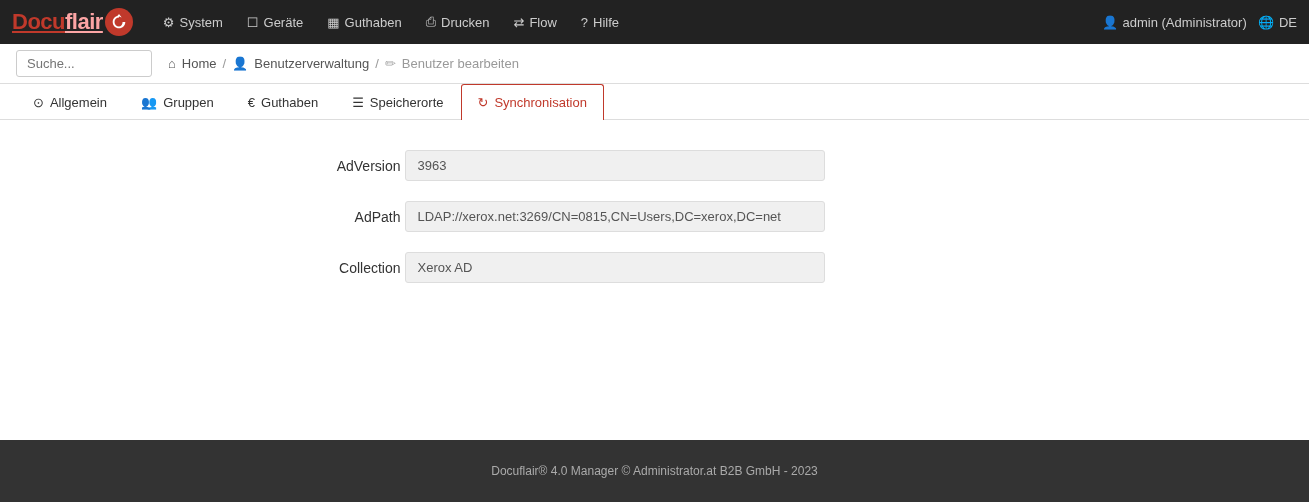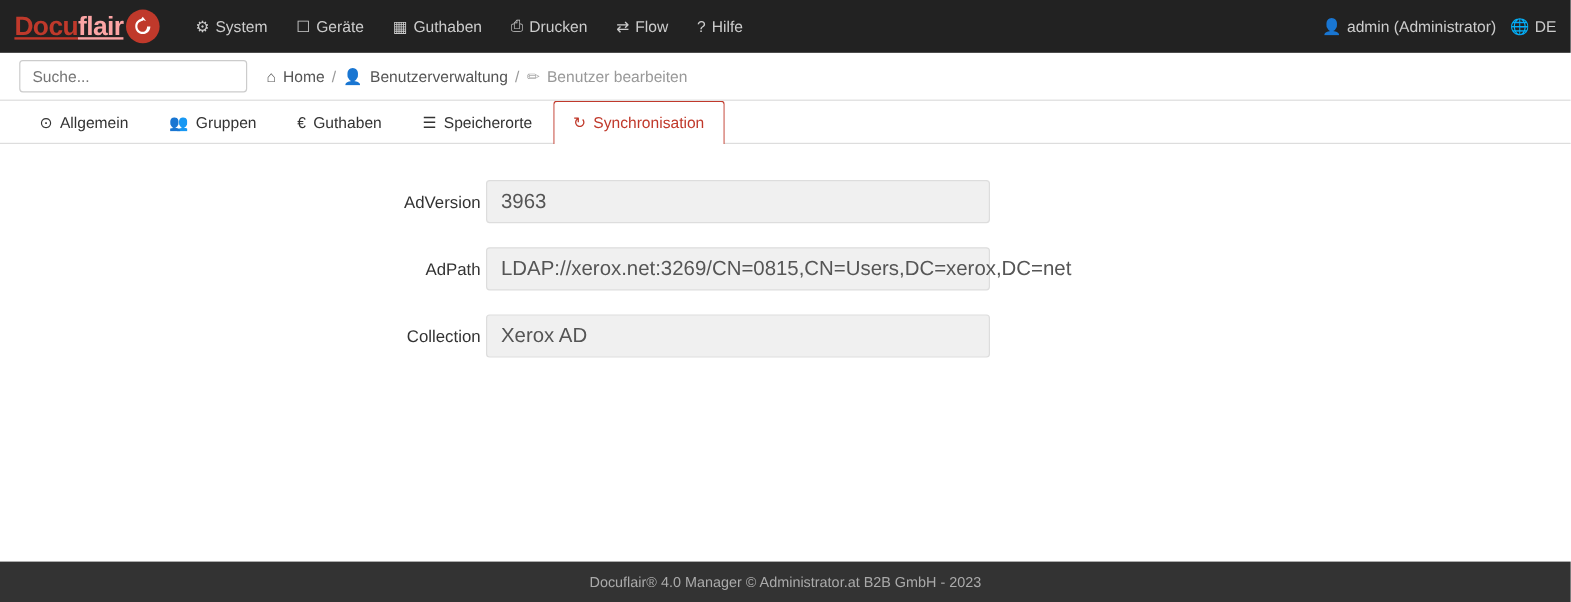--- a/index.html
+++ b/index.html
@@ -88,21 +88,21 @@
     .breadcrumb-bar a, .breadcrumb-bar span {
       color: #555;
       text-decoration: none;
       display: flex;
       align-items: center;
       gap: 4px;
     }
     .breadcrumb-bar .bc-sep { color: #999; }
     .breadcrumb-bar .bc-active { color: #999; }
     .search-input {
-      width: 190px;
+      width: 136px;
       border: 1px solid #ccc;
       border-radius: 3px;
       padding: 5px 10px;
       font-size: 13px;
       color: #999;
     }
 
     
     .top-area {
       border-bottom: 1px solid #ddd;
@@ -165,30 +165,30 @@
       font-weight: normal;
     }
 
     .form-field {
       flex: 1;
       max-width: 420px;
       background: #f0f0f0;
       border: 1px solid #ddd;
       border-radius: 3px;
       padding: 7px 12px;
-      font-size: 17px;
+      font-size: 13px;
       color: #555;
     }
 
     
     .footer {
       background: #333;
       color: #aaa;
       text-align: center;
-      padding: 10px;
+      padding: 24px;
       font-size: 12px;
       margin-top: auto;
     }
   </style>
 </head>
 <body>
 
 <nav class="top-nav">
   <div class="top-nav-left">
     <div class="logo">

